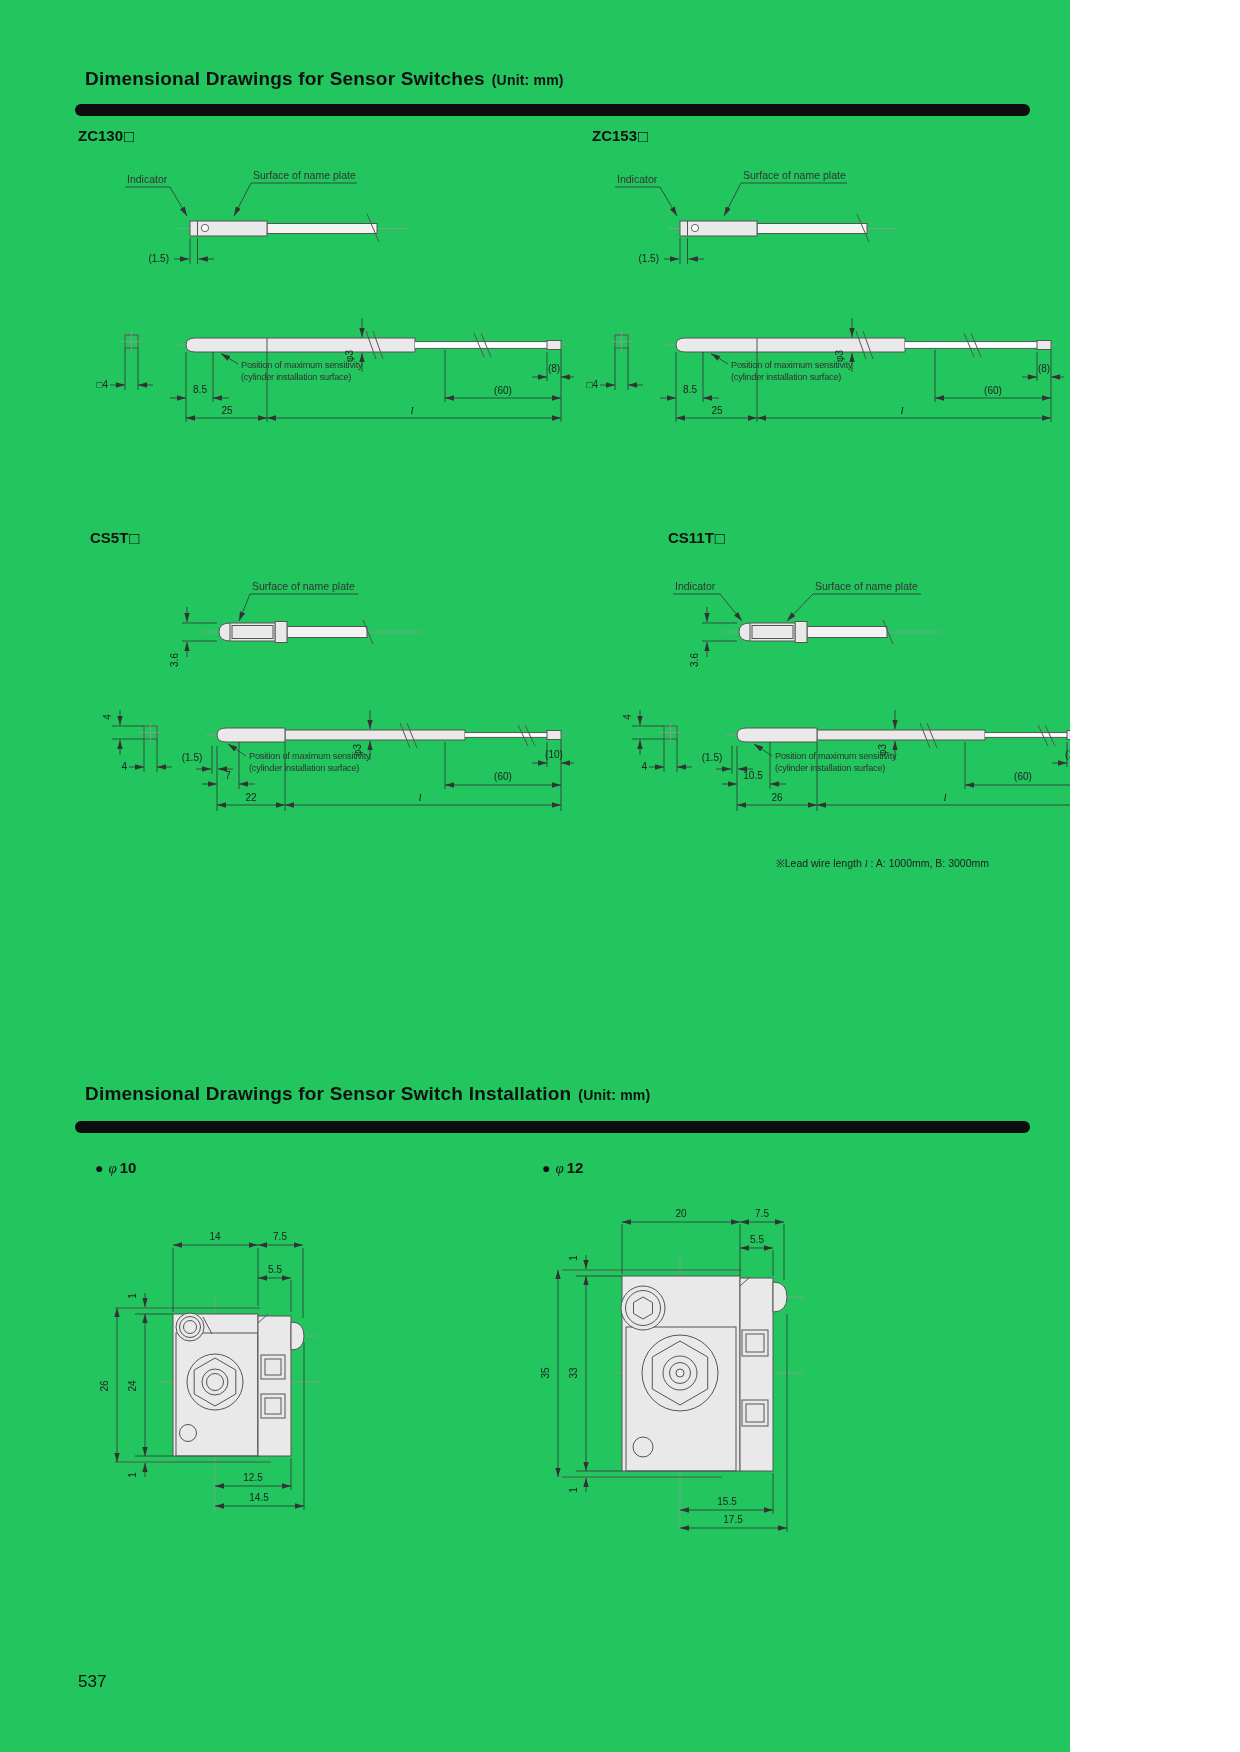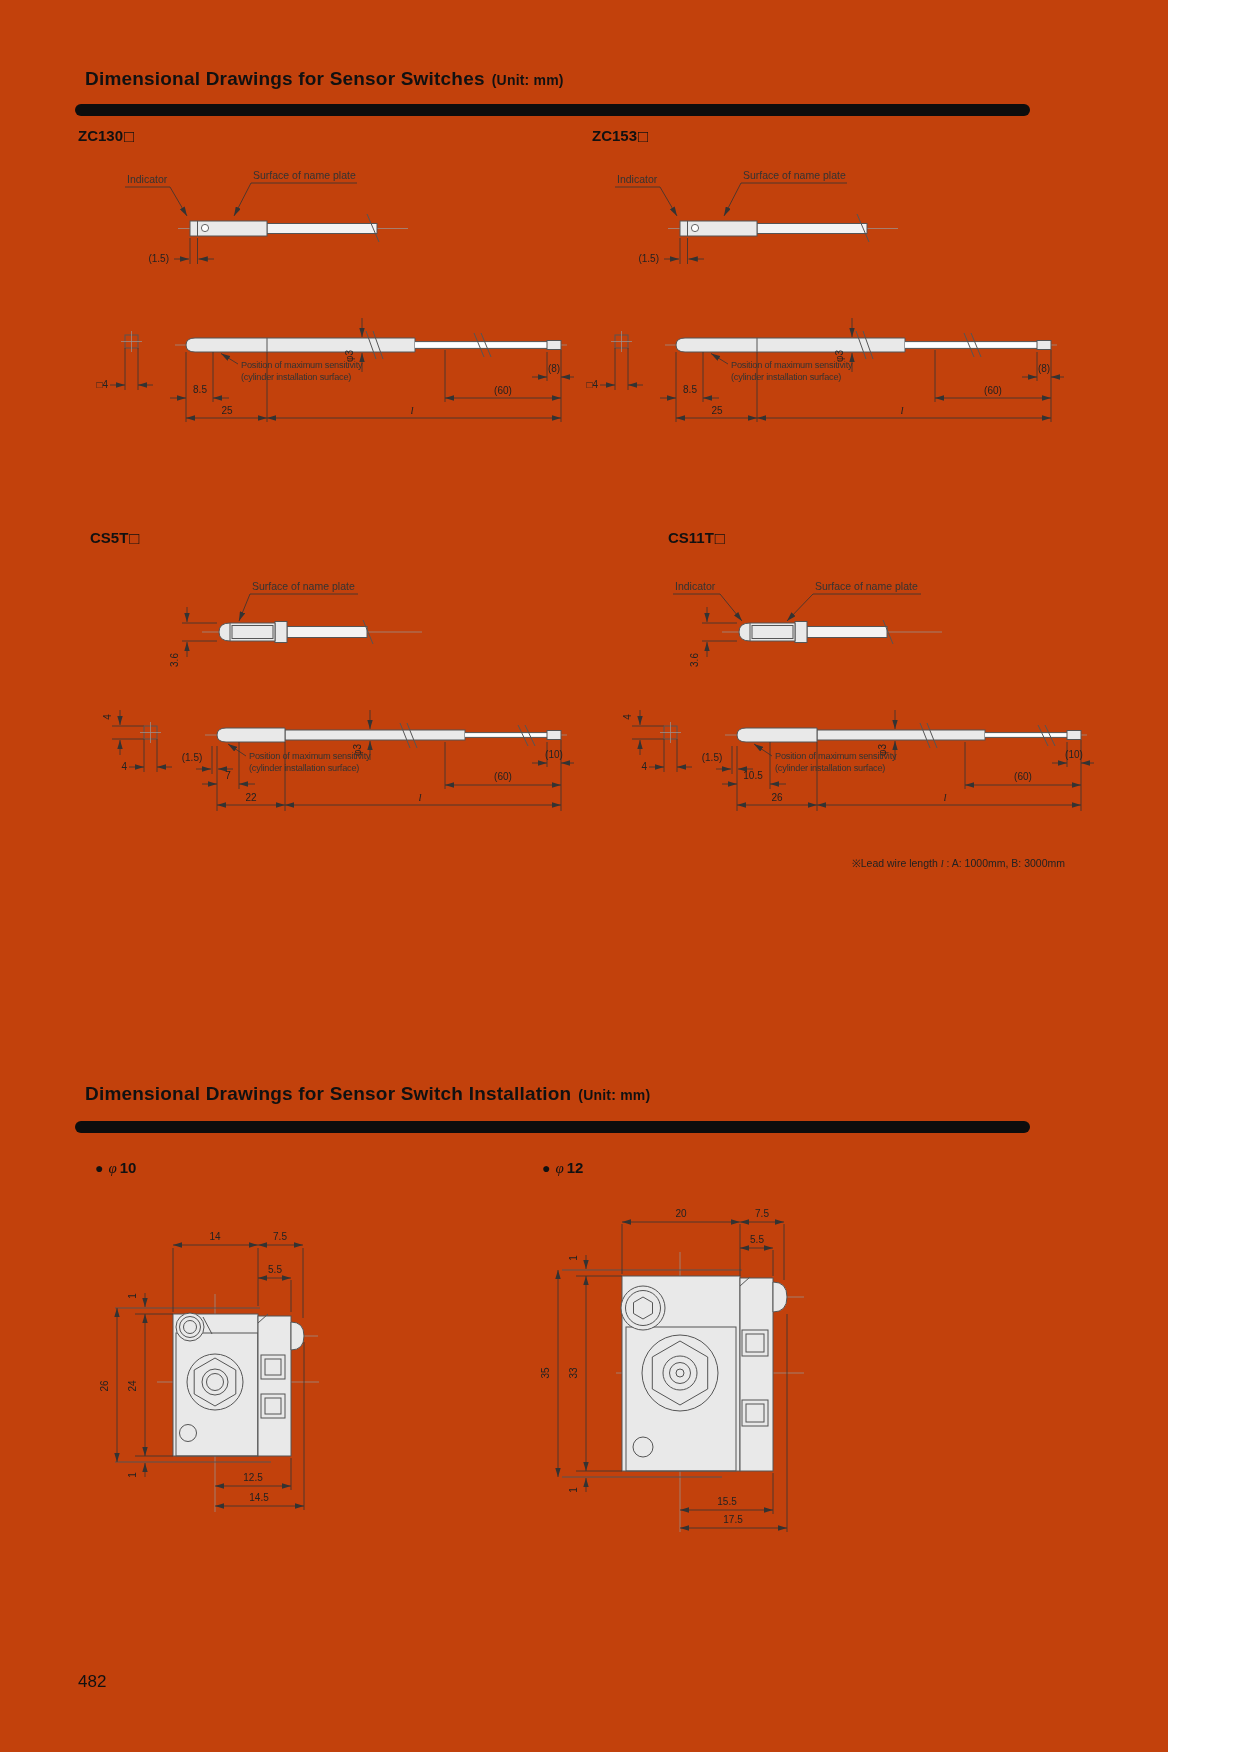--- a/index.html
+++ b/index.html
@@ -1,25 +1,25 @@
 <!DOCTYPE html>
 <html><head>
 <meta charset="utf-8">
 <style>
   body{margin:0;background:#fff}
-  .page{position:relative;width:1168px;height:1752px;background:#c2410c;font-family:"Liberation Sans",sans-serif;color:#111;overflow:hidden}
+  .page{position:relative;width:1070px;height:1752px;background:#22c55e;font-family:"Liberation Sans",sans-serif;color:#111;overflow:hidden}
   h1.sec{position:absolute;margin:0;font-size:19px;font-weight:bold;letter-spacing:.2px;white-space:nowrap}
   h1.sec .unit{font-size:14px;margin-left:7px}
   .bar{position:absolute;left:75px;width:955px;height:12px;background:#0d0d0d;border-radius:6px}
   h2.model{position:absolute;margin:0;font-size:15px;font-weight:bold;white-space:nowrap}
   h2.model .mbox{font-weight:normal;font-size:17px;position:relative;top:1px;margin-left:1px}
   h3.bullet{position:absolute;margin:7px;font-size:15px;font-weight:bold;white-space:nowrap}
   h3.bullet .b{margin-right:5px;font-size:14px}
   h3.bullet .phi{font-style:italic;font-family:"Liberation Serif",serif;font-weight:normal;font-size:15px;margin-right:3px}
-  .note{position:absolute;font-size:10.5px;color:#222;text-align:right;white-space:nowrap}
+  .note{position:absolute;font-size:10.5px;color:#222;text-align:center;white-space:nowrap}
   .note .it{font-style:italic;font-family:"Liberation Serif",serif}
   .pageno{position:absolute;font-size:17px;color:#111}
   svg.draw{position:absolute}
   svg text{font-family:"Liberation Sans",sans-serif;font-size:10px;fill:#222}
   text.lb{font-size:10.5px;fill:#333}
   text.sm{font-size:9.2px;fill:#333;letter-spacing:-.2px}
   text.it{font-style:italic;font-family:"Liberation Serif",serif;font-size:11px}
   .ln{stroke:#555;stroke-width:1;fill:none}
   .cl{stroke:#999;stroke-width:.7;fill:none}
   .dm{stroke:#333;stroke-width:.8;fill:none}
@@ -583,15 +583,15 @@
       <line class="dm" x1="210" y1="320" x2="303" y2="320" marker-start="url(#ar)" marker-end="url(#ar)"></line>
       <text x="257" y="315" text-anchor="middle">15.5</text>
     </g>
     <g>
       <line class="dm" x1="317" y1="124" x2="317" y2="342"></line>
       <line class="dm" x1="210" y1="338" x2="317" y2="338" marker-start="url(#ar)" marker-end="url(#ar)"></line>
       <text x="263" y="333" text-anchor="middle">17.5</text>
     </g>
   </svg>
 
-  <div class="pageno" style="left:78px;top:1672px">482</div>
+  <div class="pageno" style="left:78px;top:1672px">537</div>
 
 </div>
 
 </body></html>

